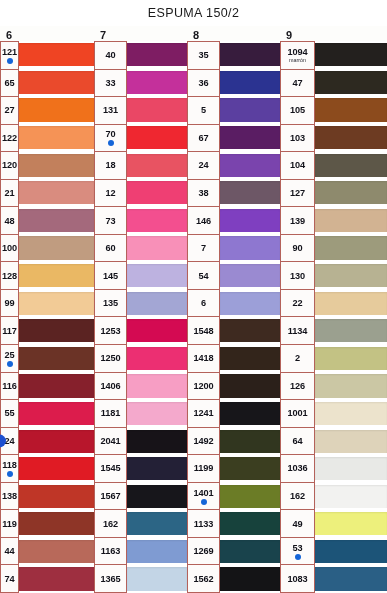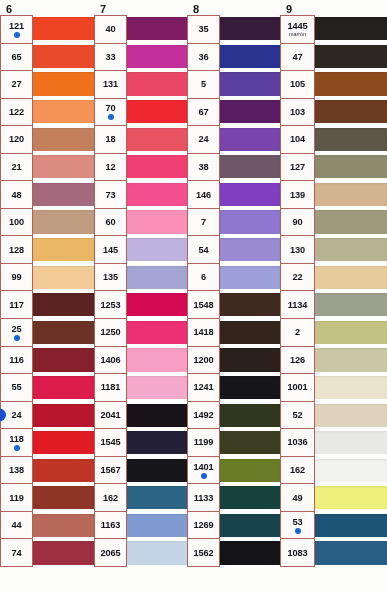--- a/index.html
+++ b/index.html
@@ -133,28 +133,31 @@
     height: 84%;
     align-self: center;
     box-shadow: inset 0 1px 2px rgba(0,0,0,0.07);
   }
 </style>
 </head>
 <body>
 
 <div id="chart-root">
 
+  <div class="title-bar">
+    <div class="title-text">ESPUMA 150/2</div>
+  </div>
 
   <div class="columns">
       <div class="column" style="width: 94px;">
         <div class="col-head">
           <span class="col-head-num">6</span>
         </div>
         <div class="col-body">
-          <div class="labels-col" style="width: 33px;">
+          <div class="labels-col" style="width: 19px;">
             <div class="label-cell">
               <span class="label-num">121</span>
               <span class="dot"></span>
             </div>
             <div class="label-cell">
               <span class="label-num">65</span>
             </div>
             <div class="label-cell">
               <span class="label-num">27</span>
             </div>
@@ -335,21 +338,21 @@
             <div class="label-cell">
               <span class="label-num">1567</span>
             </div>
             <div class="label-cell">
               <span class="label-num">162</span>
             </div>
             <div class="label-cell">
               <span class="label-num">1163</span>
             </div>
             <div class="label-cell">
-              <span class="label-num">2065</span>
+              <span class="label-num">1365</span>
             </div>
           </div>
           <div class="swatch-col">
             <div class="swatch-cell">
               <div class="swatch-fill" style="background: rgb(126, 29, 99);"></div>
             </div>
             <div class="swatch-cell">
               <div class="swatch-fill" style="background: rgb(196, 48, 155);"></div>
             </div>
             <div class="swatch-cell">
@@ -541,21 +544,21 @@
           </div>
         </div>
       </div>
       <div class="column" style="width: 107px;">
         <div class="col-head">
           <span class="col-head-num">9</span>
         </div>
         <div class="col-body">
           <div class="labels-col" style="width: 35px;">
             <div class="label-cell">
-              <span class="label-num">1445</span>
+              <span class="label-num">1094</span>
               <span class="label-sub">marrón</span>
             </div>
             <div class="label-cell">
               <span class="label-num">47</span>
             </div>
             <div class="label-cell">
               <span class="label-num">105</span>
             </div>
             <div class="label-cell">
               <span class="label-num">103</span>
@@ -584,21 +587,21 @@
             <div class="label-cell">
               <span class="label-num">2</span>
             </div>
             <div class="label-cell">
               <span class="label-num">126</span>
             </div>
             <div class="label-cell">
               <span class="label-num">1001</span>
             </div>
             <div class="label-cell">
-              <span class="label-num">52</span>
+              <span class="label-num">64</span>
             </div>
             <div class="label-cell">
               <span class="label-num">1036</span>
             </div>
             <div class="label-cell">
               <span class="label-num">162</span>
             </div>
             <div class="label-cell">
               <span class="label-num">49</span>
             </div>

